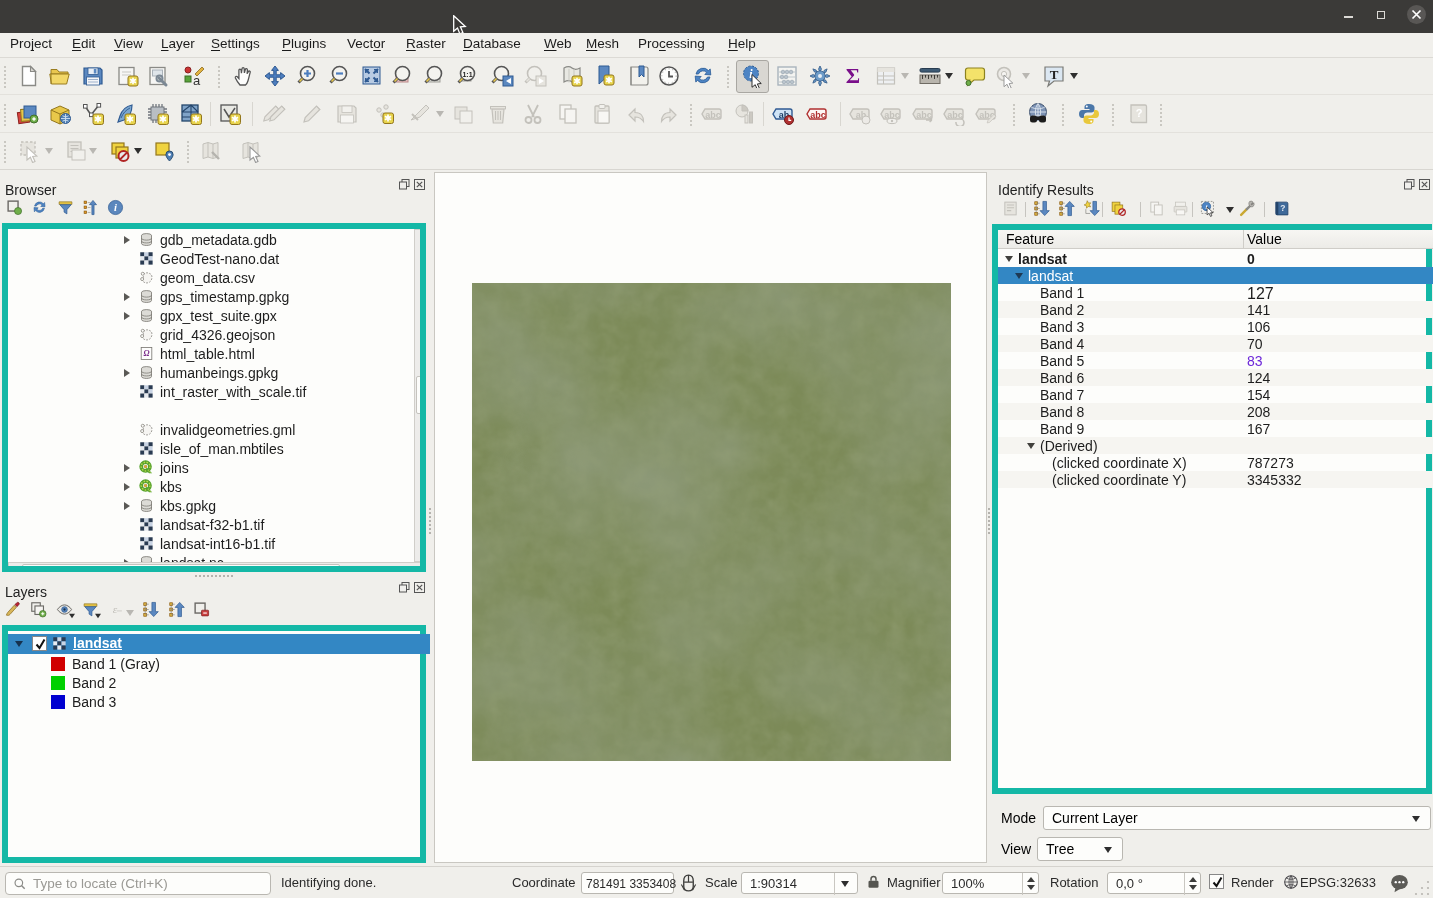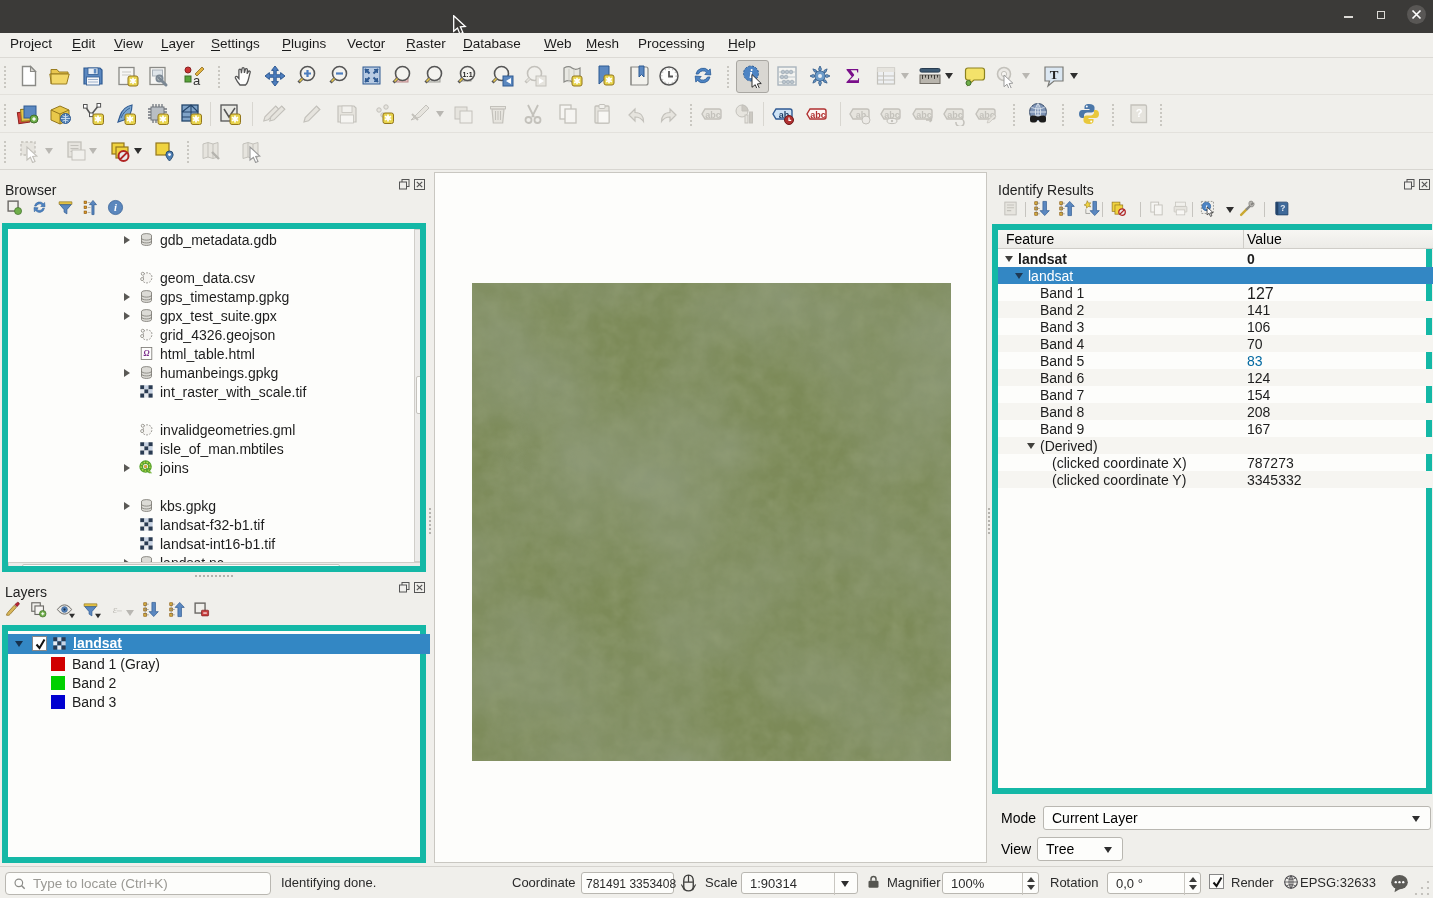--- a/index.html
+++ b/index.html
@@ -530,120 +530,147 @@
 <div class="abs white" style="left:2px;top:53px;width:424px;height:349px;overflow:hidden;">
 <div class="treerow" style="top:2px;width:100%;">
 <div class="arrow-r" style="left:116px;top:5px;"></div>
 <div class="abs" style="left:131px;top:1px;"><svg width="15" height="15" viewBox="0 0 24 24">
             <ellipse cx="12" cy="5.5" rx="8" ry="3" fill="#dcdbd6" stroke="#77756f" stroke-width="1.3"></ellipse>
             <path d="M4 5.5v13c0 1.7 3.6 3 8 3s8-1.3 8-3v-13" fill="#dcdbd6" stroke="#77756f" stroke-width="1.3"></path>
             <path d="M4 10c0 1.7 3.6 3 8 3s8-1.3 8-3M4 14.5c0 1.7 3.6 3 8 3s8-1.3 8-3" fill="none" stroke="#77756f" stroke-width="1.2"></path>
           </svg></div>
 <div class="abs" style="left:152px;top:1px;">gdb_metadata.gdb</div>
 </div>
-<div class="treerow" style="top:40px;width:100%;">
-<div class="abs" style="left:131px;top:1px;"><svg width="15" height="15" viewBox="0 0 24 24">
-            <path d="M7 7c4-4 10-3 13 1 2 4 0 10-4 12-5 2-10 0-11-5l2-3z" fill="#f6f5f2" stroke="#9a9892" stroke-width="1.5" stroke-dasharray="3 2"></path>
-            <circle cx="6" cy="6" r="2.4" fill="#fdfdfb" stroke="#8a8880" stroke-width="1.3"></circle>
-            <circle cx="5" cy="14.5" r="2.4" fill="#fdfdfb" stroke="#8a8880" stroke-width="1.3"></circle>
-          </svg></div>
-<div class="abs" style="left:152px;top:1px;">geom_data.csv</div>
-</div>
-<div class="treerow" style="top:59px;width:100%;">
-<div class="arrow-r" style="left:116px;top:5px;"></div>
-<div class="abs" style="left:131px;top:1px;"><svg width="15" height="15" viewBox="0 0 24 24">
-            <ellipse cx="12" cy="5.5" rx="8" ry="3" fill="#dcdbd6" stroke="#77756f" stroke-width="1.3"></ellipse>
-            <path d="M4 5.5v13c0 1.7 3.6 3 8 3s8-1.3 8-3v-13" fill="#dcdbd6" stroke="#77756f" stroke-width="1.3"></path>
-            <path d="M4 10c0 1.7 3.6 3 8 3s8-1.3 8-3M4 14.5c0 1.7 3.6 3 8 3s8-1.3 8-3" fill="none" stroke="#77756f" stroke-width="1.2"></path>
-          </svg></div>
-<div class="abs" style="left:152px;top:1px;">gps_timestamp.gpkg</div>
-</div>
-<div class="treerow" style="top:78px;width:100%;">
-<div class="arrow-r" style="left:116px;top:5px;"></div>
-<div class="abs" style="left:131px;top:1px;"><svg width="15" height="15" viewBox="0 0 24 24">
-            <ellipse cx="12" cy="5.5" rx="8" ry="3" fill="#dcdbd6" stroke="#77756f" stroke-width="1.3"></ellipse>
-            <path d="M4 5.5v13c0 1.7 3.6 3 8 3s8-1.3 8-3v-13" fill="#dcdbd6" stroke="#77756f" stroke-width="1.3"></path>
-            <path d="M4 10c0 1.7 3.6 3 8 3s8-1.3 8-3M4 14.5c0 1.7 3.6 3 8 3s8-1.3 8-3" fill="none" stroke="#77756f" stroke-width="1.2"></path>
-          </svg></div>
-<div class="abs" style="left:152px;top:1px;">gpx_test_suite.gpx</div>
-</div>
-<div class="treerow" style="top:97px;width:100%;">
-<div class="abs" style="left:131px;top:1px;"><svg width="15" height="15" viewBox="0 0 24 24">
-            <path d="M7 7c4-4 10-3 13 1 2 4 0 10-4 12-5 2-10 0-11-5l2-3z" fill="#f6f5f2" stroke="#9a9892" stroke-width="1.5" stroke-dasharray="3 2"></path>
-            <circle cx="6" cy="6" r="2.4" fill="#fdfdfb" stroke="#8a8880" stroke-width="1.3"></circle>
-            <circle cx="5" cy="14.5" r="2.4" fill="#fdfdfb" stroke="#8a8880" stroke-width="1.3"></circle>
-          </svg></div>
-<div class="abs" style="left:152px;top:1px;">grid_4326.geojson</div>
-</div>
-<div class="treerow" style="top:116px;width:100%;">
-<div class="abs" style="left:131px;top:1px;"><svg width="15" height="15" viewBox="0 0 24 24">
-            <rect x="3.5" y="2.5" width="17" height="19" fill="#fdfdfc" stroke="#77756f" stroke-width="1.3"></rect>
-            <text x="12" y="16.5" font-family="Liberation Serif" font-size="13" font-style="italic" font-weight="bold" text-anchor="middle" fill="#7a2a8a">Ω</text>
-          </svg></div>
-<div class="abs" style="left:152px;top:1px;">html_table.html</div>
-</div>
-<div class="treerow" style="top:135px;width:100%;">
-<div class="arrow-r" style="left:116px;top:5px;"></div>
-<div class="abs" style="left:131px;top:1px;"><svg width="15" height="15" viewBox="0 0 24 24">
-            <ellipse cx="12" cy="5.5" rx="8" ry="3" fill="#dcdbd6" stroke="#77756f" stroke-width="1.3"></ellipse>
-            <path d="M4 5.5v13c0 1.7 3.6 3 8 3s8-1.3 8-3v-13" fill="#dcdbd6" stroke="#77756f" stroke-width="1.3"></path>
-            <path d="M4 10c0 1.7 3.6 3 8 3s8-1.3 8-3M4 14.5c0 1.7 3.6 3 8 3s8-1.3 8-3" fill="none" stroke="#77756f" stroke-width="1.2"></path>
-          </svg></div>
-<div class="abs" style="left:152px;top:1px;">humanbeings.gpkg</div>
-</div>
-<div class="treerow" style="top:154px;width:100%;">
+<div class="treerow" style="top:21px;width:100%;">
 <div class="abs" style="left:131px;top:1px;"><svg width="15" height="15" viewBox="0 0 24 24">
             <g>
               <rect x="2" y="2" width="6.6" height="6.6" fill="#2a3b52"></rect>
               <rect x="8.6" y="2" width="6.6" height="6.6" fill="#c9d4e4"></rect>
               <rect x="15.2" y="2" width="6.6" height="6.6" fill="#2a3b52"></rect>
               <rect x="2" y="8.6" width="6.6" height="6.6" fill="#e8ebf0"></rect>
               <rect x="8.6" y="8.6" width="6.6" height="6.6" fill="#2a3b52"></rect>
               <rect x="15.2" y="8.6" width="6.6" height="6.6" fill="#c9d4e4"></rect>
               <rect x="2" y="15.2" width="6.6" height="6.6" fill="#2a3b52"></rect>
               <rect x="8.6" y="15.2" width="6.6" height="6.6" fill="#e8ebf0"></rect>
               <rect x="15.2" y="15.2" width="6.6" height="6.6" fill="#2a3b52"></rect>
             </g>
           </svg></div>
-<div class="abs" style="left:152px;top:1px;">int_raster_with_scale.tif</div>
-</div>
-<div class="treerow" style="top:192px;width:100%;">
+<div class="abs" style="left:152px;top:1px;">GeodTest-nano.dat</div>
+</div>
+<div class="treerow" style="top:40px;width:100%;">
 <div class="abs" style="left:131px;top:1px;"><svg width="15" height="15" viewBox="0 0 24 24">
             <path d="M7 7c4-4 10-3 13 1 2 4 0 10-4 12-5 2-10 0-11-5l2-3z" fill="#f6f5f2" stroke="#9a9892" stroke-width="1.5" stroke-dasharray="3 2"></path>
             <circle cx="6" cy="6" r="2.4" fill="#fdfdfb" stroke="#8a8880" stroke-width="1.3"></circle>
             <circle cx="5" cy="14.5" r="2.4" fill="#fdfdfb" stroke="#8a8880" stroke-width="1.3"></circle>
           </svg></div>
-<div class="abs" style="left:152px;top:1px;">invalidgeometries.gml</div>
-</div>
-<div class="treerow" style="top:211px;width:100%;">
+<div class="abs" style="left:152px;top:1px;">geom_data.csv</div>
+</div>
+<div class="treerow" style="top:59px;width:100%;">
+<div class="arrow-r" style="left:116px;top:5px;"></div>
+<div class="abs" style="left:131px;top:1px;"><svg width="15" height="15" viewBox="0 0 24 24">
+            <ellipse cx="12" cy="5.5" rx="8" ry="3" fill="#dcdbd6" stroke="#77756f" stroke-width="1.3"></ellipse>
+            <path d="M4 5.5v13c0 1.7 3.6 3 8 3s8-1.3 8-3v-13" fill="#dcdbd6" stroke="#77756f" stroke-width="1.3"></path>
+            <path d="M4 10c0 1.7 3.6 3 8 3s8-1.3 8-3M4 14.5c0 1.7 3.6 3 8 3s8-1.3 8-3" fill="none" stroke="#77756f" stroke-width="1.2"></path>
+          </svg></div>
+<div class="abs" style="left:152px;top:1px;">gps_timestamp.gpkg</div>
+</div>
+<div class="treerow" style="top:78px;width:100%;">
+<div class="arrow-r" style="left:116px;top:5px;"></div>
+<div class="abs" style="left:131px;top:1px;"><svg width="15" height="15" viewBox="0 0 24 24">
+            <ellipse cx="12" cy="5.5" rx="8" ry="3" fill="#dcdbd6" stroke="#77756f" stroke-width="1.3"></ellipse>
+            <path d="M4 5.5v13c0 1.7 3.6 3 8 3s8-1.3 8-3v-13" fill="#dcdbd6" stroke="#77756f" stroke-width="1.3"></path>
+            <path d="M4 10c0 1.7 3.6 3 8 3s8-1.3 8-3M4 14.5c0 1.7 3.6 3 8 3s8-1.3 8-3" fill="none" stroke="#77756f" stroke-width="1.2"></path>
+          </svg></div>
+<div class="abs" style="left:152px;top:1px;">gpx_test_suite.gpx</div>
+</div>
+<div class="treerow" style="top:97px;width:100%;">
+<div class="abs" style="left:131px;top:1px;"><svg width="15" height="15" viewBox="0 0 24 24">
+            <path d="M7 7c4-4 10-3 13 1 2 4 0 10-4 12-5 2-10 0-11-5l2-3z" fill="#f6f5f2" stroke="#9a9892" stroke-width="1.5" stroke-dasharray="3 2"></path>
+            <circle cx="6" cy="6" r="2.4" fill="#fdfdfb" stroke="#8a8880" stroke-width="1.3"></circle>
+            <circle cx="5" cy="14.5" r="2.4" fill="#fdfdfb" stroke="#8a8880" stroke-width="1.3"></circle>
+          </svg></div>
+<div class="abs" style="left:152px;top:1px;">grid_4326.geojson</div>
+</div>
+<div class="treerow" style="top:116px;width:100%;">
+<div class="abs" style="left:131px;top:1px;"><svg width="15" height="15" viewBox="0 0 24 24">
+            <rect x="3.5" y="2.5" width="17" height="19" fill="#fdfdfc" stroke="#77756f" stroke-width="1.3"></rect>
+            <text x="12" y="16.5" font-family="Liberation Serif" font-size="13" font-style="italic" font-weight="bold" text-anchor="middle" fill="#7a2a8a">Ω</text>
+          </svg></div>
+<div class="abs" style="left:152px;top:1px;">html_table.html</div>
+</div>
+<div class="treerow" style="top:135px;width:100%;">
+<div class="arrow-r" style="left:116px;top:5px;"></div>
+<div class="abs" style="left:131px;top:1px;"><svg width="15" height="15" viewBox="0 0 24 24">
+            <ellipse cx="12" cy="5.5" rx="8" ry="3" fill="#dcdbd6" stroke="#77756f" stroke-width="1.3"></ellipse>
+            <path d="M4 5.5v13c0 1.7 3.6 3 8 3s8-1.3 8-3v-13" fill="#dcdbd6" stroke="#77756f" stroke-width="1.3"></path>
+            <path d="M4 10c0 1.7 3.6 3 8 3s8-1.3 8-3M4 14.5c0 1.7 3.6 3 8 3s8-1.3 8-3" fill="none" stroke="#77756f" stroke-width="1.2"></path>
+          </svg></div>
+<div class="abs" style="left:152px;top:1px;">humanbeings.gpkg</div>
+</div>
+<div class="treerow" style="top:154px;width:100%;">
 <div class="abs" style="left:131px;top:1px;"><svg width="15" height="15" viewBox="0 0 24 24">
             <g>
               <rect x="2" y="2" width="6.6" height="6.6" fill="#2a3b52"></rect>
               <rect x="8.6" y="2" width="6.6" height="6.6" fill="#c9d4e4"></rect>
               <rect x="15.2" y="2" width="6.6" height="6.6" fill="#2a3b52"></rect>
               <rect x="2" y="8.6" width="6.6" height="6.6" fill="#e8ebf0"></rect>
               <rect x="8.6" y="8.6" width="6.6" height="6.6" fill="#2a3b52"></rect>
               <rect x="15.2" y="8.6" width="6.6" height="6.6" fill="#c9d4e4"></rect>
               <rect x="2" y="15.2" width="6.6" height="6.6" fill="#2a3b52"></rect>
               <rect x="8.6" y="15.2" width="6.6" height="6.6" fill="#e8ebf0"></rect>
               <rect x="15.2" y="15.2" width="6.6" height="6.6" fill="#2a3b52"></rect>
             </g>
           </svg></div>
+<div class="abs" style="left:152px;top:1px;">int_raster_with_scale.tif</div>
+</div>
+<div class="treerow" style="top:192px;width:100%;">
+<div class="abs" style="left:131px;top:1px;"><svg width="15" height="15" viewBox="0 0 24 24">
+            <path d="M7 7c4-4 10-3 13 1 2 4 0 10-4 12-5 2-10 0-11-5l2-3z" fill="#f6f5f2" stroke="#9a9892" stroke-width="1.5" stroke-dasharray="3 2"></path>
+            <circle cx="6" cy="6" r="2.4" fill="#fdfdfb" stroke="#8a8880" stroke-width="1.3"></circle>
+            <circle cx="5" cy="14.5" r="2.4" fill="#fdfdfb" stroke="#8a8880" stroke-width="1.3"></circle>
+          </svg></div>
+<div class="abs" style="left:152px;top:1px;">invalidgeometries.gml</div>
+</div>
+<div class="treerow" style="top:211px;width:100%;">
+<div class="abs" style="left:131px;top:1px;"><svg width="15" height="15" viewBox="0 0 24 24">
+            <g>
+              <rect x="2" y="2" width="6.6" height="6.6" fill="#2a3b52"></rect>
+              <rect x="8.6" y="2" width="6.6" height="6.6" fill="#c9d4e4"></rect>
+              <rect x="15.2" y="2" width="6.6" height="6.6" fill="#2a3b52"></rect>
+              <rect x="2" y="8.6" width="6.6" height="6.6" fill="#e8ebf0"></rect>
+              <rect x="8.6" y="8.6" width="6.6" height="6.6" fill="#2a3b52"></rect>
+              <rect x="15.2" y="8.6" width="6.6" height="6.6" fill="#c9d4e4"></rect>
+              <rect x="2" y="15.2" width="6.6" height="6.6" fill="#2a3b52"></rect>
+              <rect x="8.6" y="15.2" width="6.6" height="6.6" fill="#e8ebf0"></rect>
+              <rect x="15.2" y="15.2" width="6.6" height="6.6" fill="#2a3b52"></rect>
+            </g>
+          </svg></div>
 <div class="abs" style="left:152px;top:1px;">isle_of_man.mbtiles</div>
 </div>
 <div class="treerow" style="top:230px;width:100%;">
 <div class="arrow-r" style="left:116px;top:5px;"></div>
 <div class="abs" style="left:131px;top:1px;"><svg width="15" height="15" viewBox="0 0 24 24">
             <circle cx="10.5" cy="10.5" r="7" fill="none" stroke="#55a22c" stroke-width="6"></circle>
             <circle cx="10.5" cy="10.5" r="7" fill="none" stroke="#bcd44c" stroke-width="2.2" stroke-dasharray="2.6 2.2"></circle>
             <circle cx="10.5" cy="10.5" r="2.2" fill="#e2aa2a" stroke="#9a6a10" stroke-width="0.8"></circle>
             <path d="M12.5 12.5l8.5 8.5h-5l-6-6z" fill="#55a22c"></path>
             <path d="M14 16l4.5 4.5" stroke="#bcd44c" stroke-width="1.4"></path>
           </svg></div>
 <div class="abs" style="left:152px;top:1px;">joins</div>
+</div>
+<div class="treerow" style="top:249px;width:100%;">
+<div class="arrow-r" style="left:116px;top:5px;"></div>
+<div class="abs" style="left:131px;top:1px;"><svg width="15" height="15" viewBox="0 0 24 24">
+            <circle cx="10.5" cy="10.5" r="7" fill="none" stroke="#55a22c" stroke-width="6"></circle>
+            <circle cx="10.5" cy="10.5" r="7" fill="none" stroke="#bcd44c" stroke-width="2.2" stroke-dasharray="2.6 2.2"></circle>
+            <circle cx="10.5" cy="10.5" r="2.2" fill="#e2aa2a" stroke="#9a6a10" stroke-width="0.8"></circle>
+            <path d="M12.5 12.5l8.5 8.5h-5l-6-6z" fill="#55a22c"></path>
+            <path d="M14 16l4.5 4.5" stroke="#bcd44c" stroke-width="1.4"></path>
+          </svg></div>
+<div class="abs" style="left:152px;top:1px;">kbs</div>
 </div>
 <div class="treerow" style="top:268px;width:100%;">
 <div class="arrow-r" style="left:116px;top:5px;"></div>
 <div class="abs" style="left:131px;top:1px;"><svg width="15" height="15" viewBox="0 0 24 24">
             <ellipse cx="12" cy="5.5" rx="8" ry="3" fill="#dcdbd6" stroke="#77756f" stroke-width="1.3"></ellipse>
             <path d="M4 5.5v13c0 1.7 3.6 3 8 3s8-1.3 8-3v-13" fill="#dcdbd6" stroke="#77756f" stroke-width="1.3"></path>
             <path d="M4 10c0 1.7 3.6 3 8 3s8-1.3 8-3M4 14.5c0 1.7 3.6 3 8 3s8-1.3 8-3" fill="none" stroke="#77756f" stroke-width="1.2"></path>
           </svg></div>
 <div class="abs" style="left:152px;top:1px;">kbs.gpkg</div>
 </div>
@@ -894,21 +921,21 @@
 <div class="abs" style="left:249px;top:55px;font-size:16px;color:#1d1d1d;font-weight:normal;">127</div>
 <div class="abs" style="left:0;top:71px;width:438px;height:17px;background:#f6f5f1;"></div>
 <div class="abs" style="left:42px;top:72px;font-size:14px;color:#1d1d1d;font-weight:normal;">Band 2</div>
 <div class="abs" style="left:249px;top:72px;font-size:14px;color:#1d1d1d;font-weight:normal;">141</div>
 <div class="abs" style="left:42px;top:89px;font-size:14px;color:#1d1d1d;font-weight:normal;">Band 3</div>
 <div class="abs" style="left:249px;top:89px;font-size:14px;color:#1d1d1d;font-weight:normal;">106</div>
 <div class="abs" style="left:0;top:105px;width:438px;height:17px;background:#f6f5f1;"></div>
 <div class="abs" style="left:42px;top:106px;font-size:14px;color:#1d1d1d;font-weight:normal;">Band 4</div>
 <div class="abs" style="left:249px;top:106px;font-size:14px;color:#1d1d1d;font-weight:normal;">70</div>
 <div class="abs" style="left:42px;top:123px;font-size:14px;color:#1d1d1d;font-weight:normal;">Band 5</div>
-<div class="abs" style="left:249px;top:123px;font-size:14px;color:#0369a1;font-weight:normal;">83</div>
+<div class="abs" style="left:249px;top:123px;font-size:14px;color:#6d28d9;font-weight:normal;">83</div>
 <div class="abs" style="left:0;top:139px;width:438px;height:17px;background:#f6f5f1;"></div>
 <div class="abs" style="left:42px;top:140px;font-size:14px;color:#1d1d1d;font-weight:normal;">Band 6</div>
 <div class="abs" style="left:249px;top:140px;font-size:14px;color:#1d1d1d;font-weight:normal;">124</div>
 <div class="abs" style="left:42px;top:157px;font-size:14px;color:#1d1d1d;font-weight:normal;">Band 7</div>
 <div class="abs" style="left:249px;top:157px;font-size:14px;color:#1d1d1d;font-weight:normal;">154</div>
 <div class="abs" style="left:0;top:173px;width:438px;height:17px;background:#f6f5f1;"></div>
 <div class="abs" style="left:42px;top:174px;font-size:14px;color:#1d1d1d;font-weight:normal;">Band 8</div>
 <div class="abs" style="left:249px;top:174px;font-size:14px;color:#1d1d1d;font-weight:normal;">208</div>
 <div class="abs" style="left:42px;top:191px;font-size:14px;color:#1d1d1d;font-weight:normal;">Band 9</div>
 <div class="abs" style="left:249px;top:191px;font-size:14px;color:#1d1d1d;font-weight:normal;">167</div>

